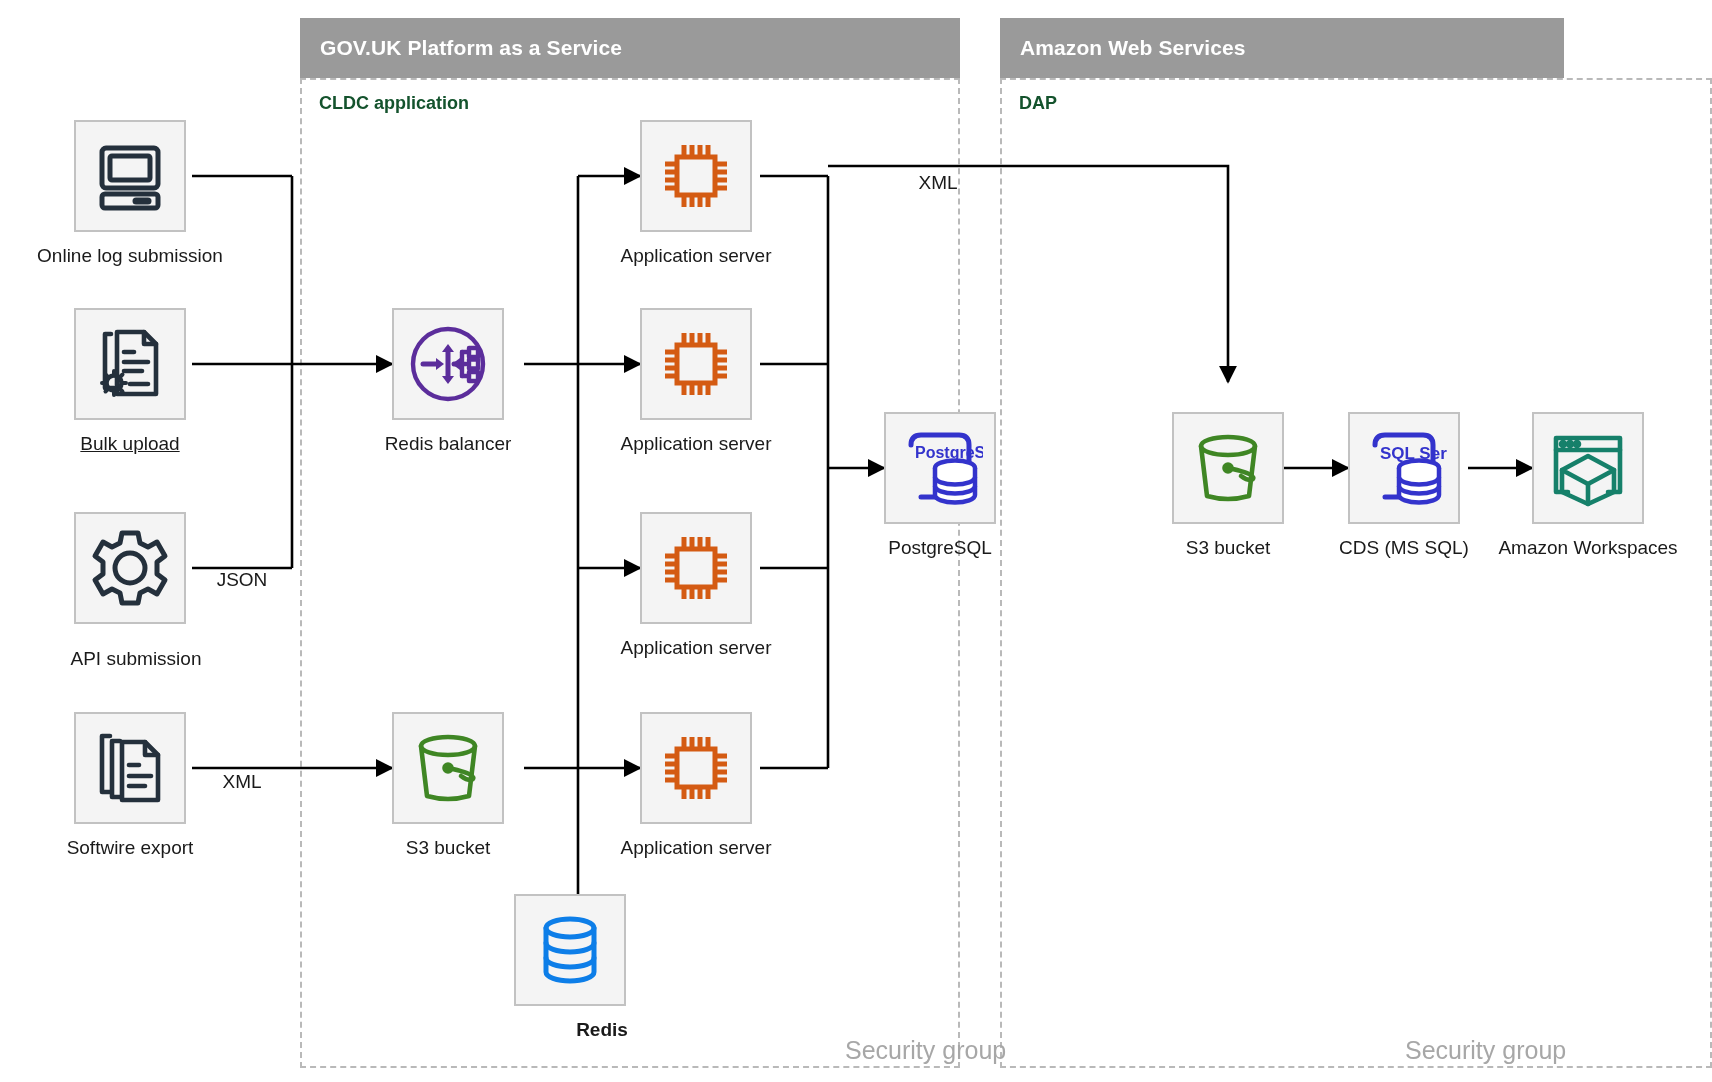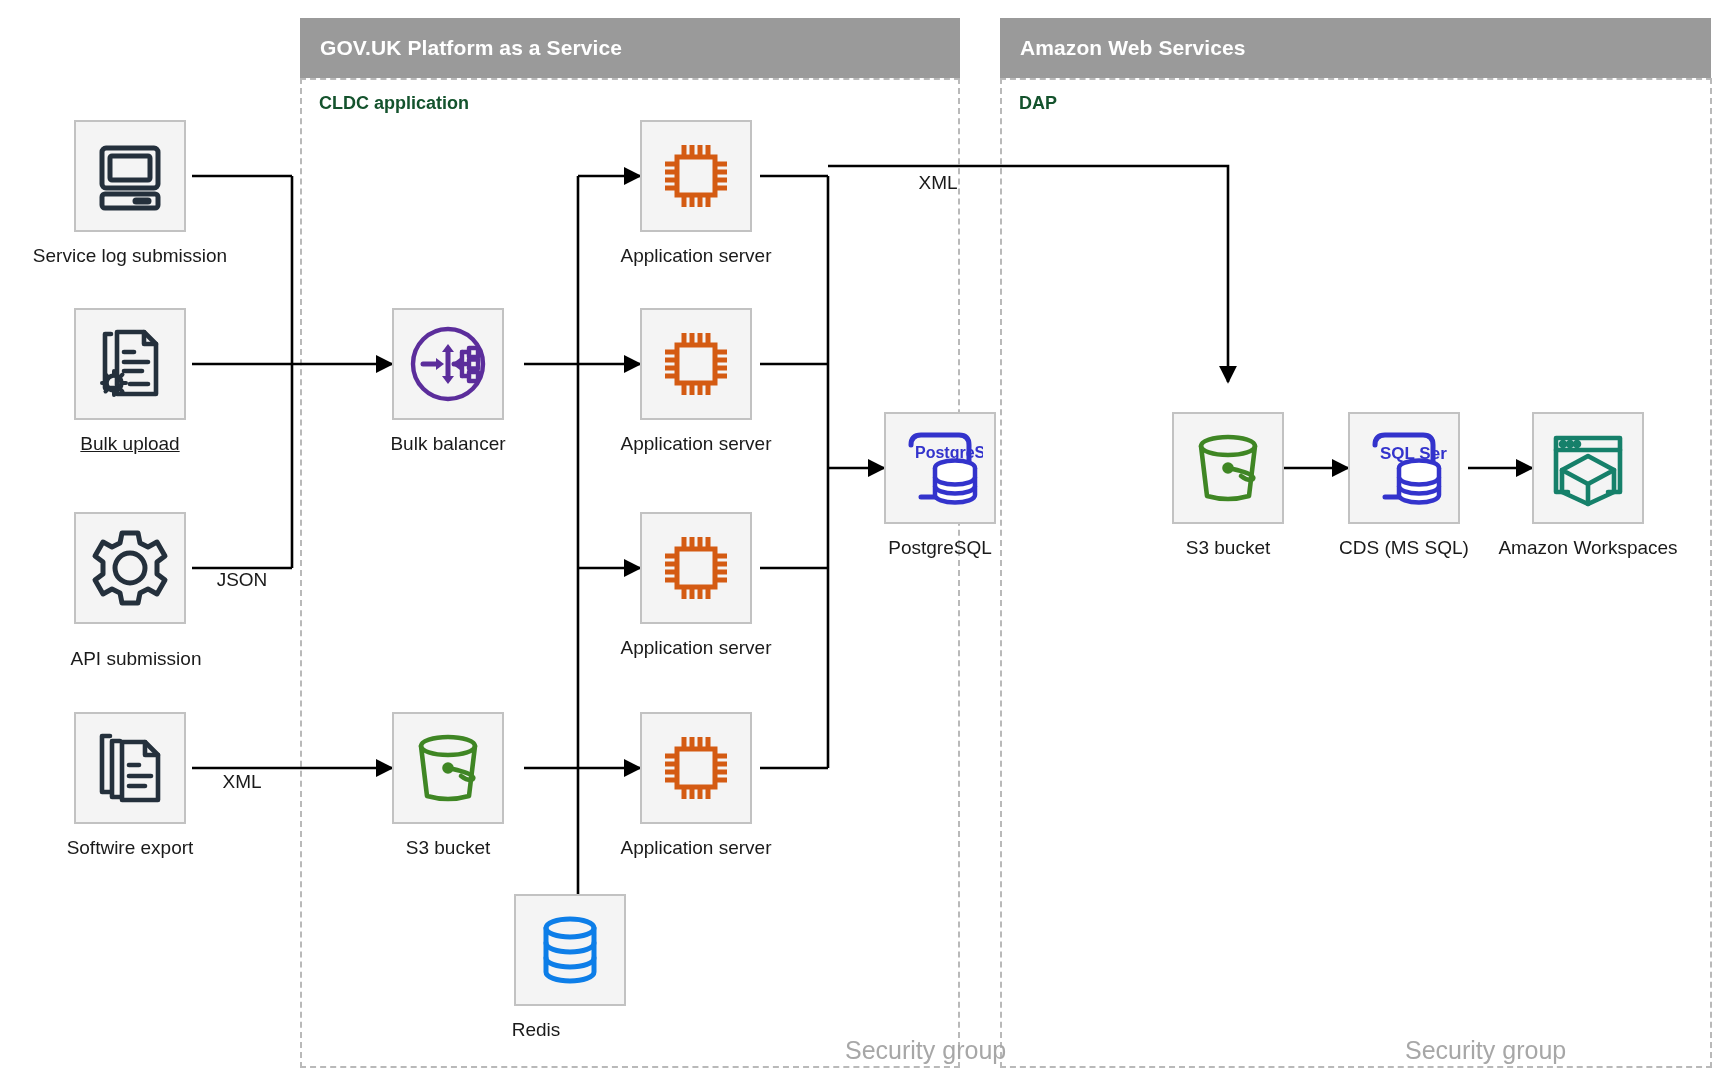--- a/index.html
+++ b/index.html
@@ -93,21 +93,21 @@
 </style>
 </head>
 <body>
 
 <div id="stage">
 
   <div class="zone-header" style="left:300px; top:18px; width:660px; height:60px;align-items:center;">
     <span>GOV.UK Platform as a Service</span>
   </div>
 
-  <div class="zone-header" style="left:1000px; top:18px; width:711px; height:60px;">
+  <div class="zone-header" style="left:1000px; top:18px; width:564px; height:60px;">
     <span>Amazon Web Services</span>
   </div>
 
   <div class="secgroup" style="left:300px; top:78px; width:660px; height:990px;"></div>
   <div class="secgroup" style="left:1000px; top:78px; width:712px; height:990px;"></div>
 
   <div class="subzone-label" style="left:319px; top:93px;">CLDC application</div>
   <div class="subzone-label" style="left:1019px; top:93px;">DAP</div>
 
   <div class="secgroup-label" style="left:845px; top:1036px;">Security group</div>
@@ -159,21 +159,21 @@
   <div class="node" style="left:74px; top:120px;">
     <svg width="76" height="76" viewBox="0 0 76 76">
       <g fill="none" stroke="#24303c" stroke-width="5" stroke-linejoin="round" stroke-linecap="round">
         <rect x="10" y="10" width="56" height="40" rx="4"></rect>
         <rect x="18" y="18" width="40" height="24" rx="2"></rect>
         <rect x="10" y="56" width="56" height="14" rx="3"></rect>
         <line x1="44" y1="63" x2="56" y2="63" stroke-width="7"></line>
       </g>
     </svg>
   </div>
-  <div class="node-label" style="left:130px; top:245px;">Service log submission</div>
+  <div class="node-label" style="left:130px; top:245px;">Online log submission</div>
 
   <div class="node" style="left:74px; top:308px;">
     <svg width="76" height="76" viewBox="0 0 76 76">
       <g fill="none" stroke="#24303c" stroke-width="4.6" stroke-linejoin="round" stroke-linecap="round">
         <path d="M 19 8 L 13 8 L 13 62 L 22 62"></path>
         <path d="M 25 6 L 52 6 L 64 18 L 64 68 L 25 68 Z"></path>
         <path d="M 52 6 L 52 18 L 64 18"></path>
         <line x1="32" y1="26" x2="42" y2="26"></line>
         <line x1="32" y1="36" x2="56" y2="36"></line>
         <line x1="32" y1="45" x2="50" y2="45"></line>
@@ -229,21 +229,21 @@
         <path d="M 56 42 L 60 42"></path>
         <path d="M 56 30 L 56 54"></path>
         <path d="M 56 30 L 63 30"></path>
         <path d="M 56 54 L 63 54"></path>
         <rect x="63" y="26" width="9" height="9" fill="none"></rect>
         <rect x="63" y="37.5" width="9" height="9" fill="none"></rect>
         <rect x="63" y="50" width="9" height="9" fill="none"></rect>
       </g>
     </svg>
   </div>
-  <div class="node-label" style="left:448px; top:433px;">Bulk balancer</div>
+  <div class="node-label" style="left:448px; top:433px;">Redis balancer</div>
 
   <div class="node" style="left:640px; top:120px;">
     <svg width="78" height="78" viewBox="0 0 78 78">
       <g stroke="#d45b13" stroke-width="5" fill="none" stroke-linecap="butt">
         <rect x="20" y="20" width="38" height="38"></rect>
         <line x1="27" y1="20" x2="27" y2="8"></line>
           <line x1="35" y1="20" x2="35" y2="8"></line>
         <line x1="43" y1="20" x2="43" y2="8"></line>
           <line x1="51" y1="20" x2="51" y2="8"></line>
         <line x1="27" y1="58" x2="27" y2="70"></line>
@@ -367,21 +367,21 @@
   <div class="node" style="left:514px; top:894px;">
     <svg width="80" height="80" viewBox="0 0 80 80">
       <g fill="none" stroke="#0d7ee8" stroke-width="5" stroke-linecap="round">
         <ellipse cx="40" cy="18" rx="24" ry="9"></ellipse>
         <path d="M 16 18 L 16 62 A 24 9 0 0 0 64 62 L 64 18"></path>
         <path d="M 16 33 A 24 9 0 0 0 64 33"></path>
         <path d="M 16 48 A 24 9 0 0 0 64 48"></path>
       </g>
     </svg>
   </div>
-  <div class="node-label" style="left:536px; top:1019px;">Redis</div>
+  <div class="node-label" style="left:602px; top:1019px;font-weight:bold;">Redis</div>
 
   <div class="node" style="left:1172px; top:412px;">
     <svg width="84" height="84" viewBox="0 0 84 84">
       <g fill="none" stroke="#3f8624" stroke-width="4.6" stroke-linejoin="round" stroke-linecap="round">
         <ellipse cx="42" cy="20" rx="27" ry="9"></ellipse>
         <path d="M 15 20 L 21 70 Q 42 76 63 70 L 69 20"></path>
         <path d="M 42 42 Q 62 46 66 50 Q 69 53 65 54 Q 60 54 55 50"></path>
         <circle cx="42" cy="42" r="3.5" fill="#3f8624"></circle>
       </g>
     </svg>

